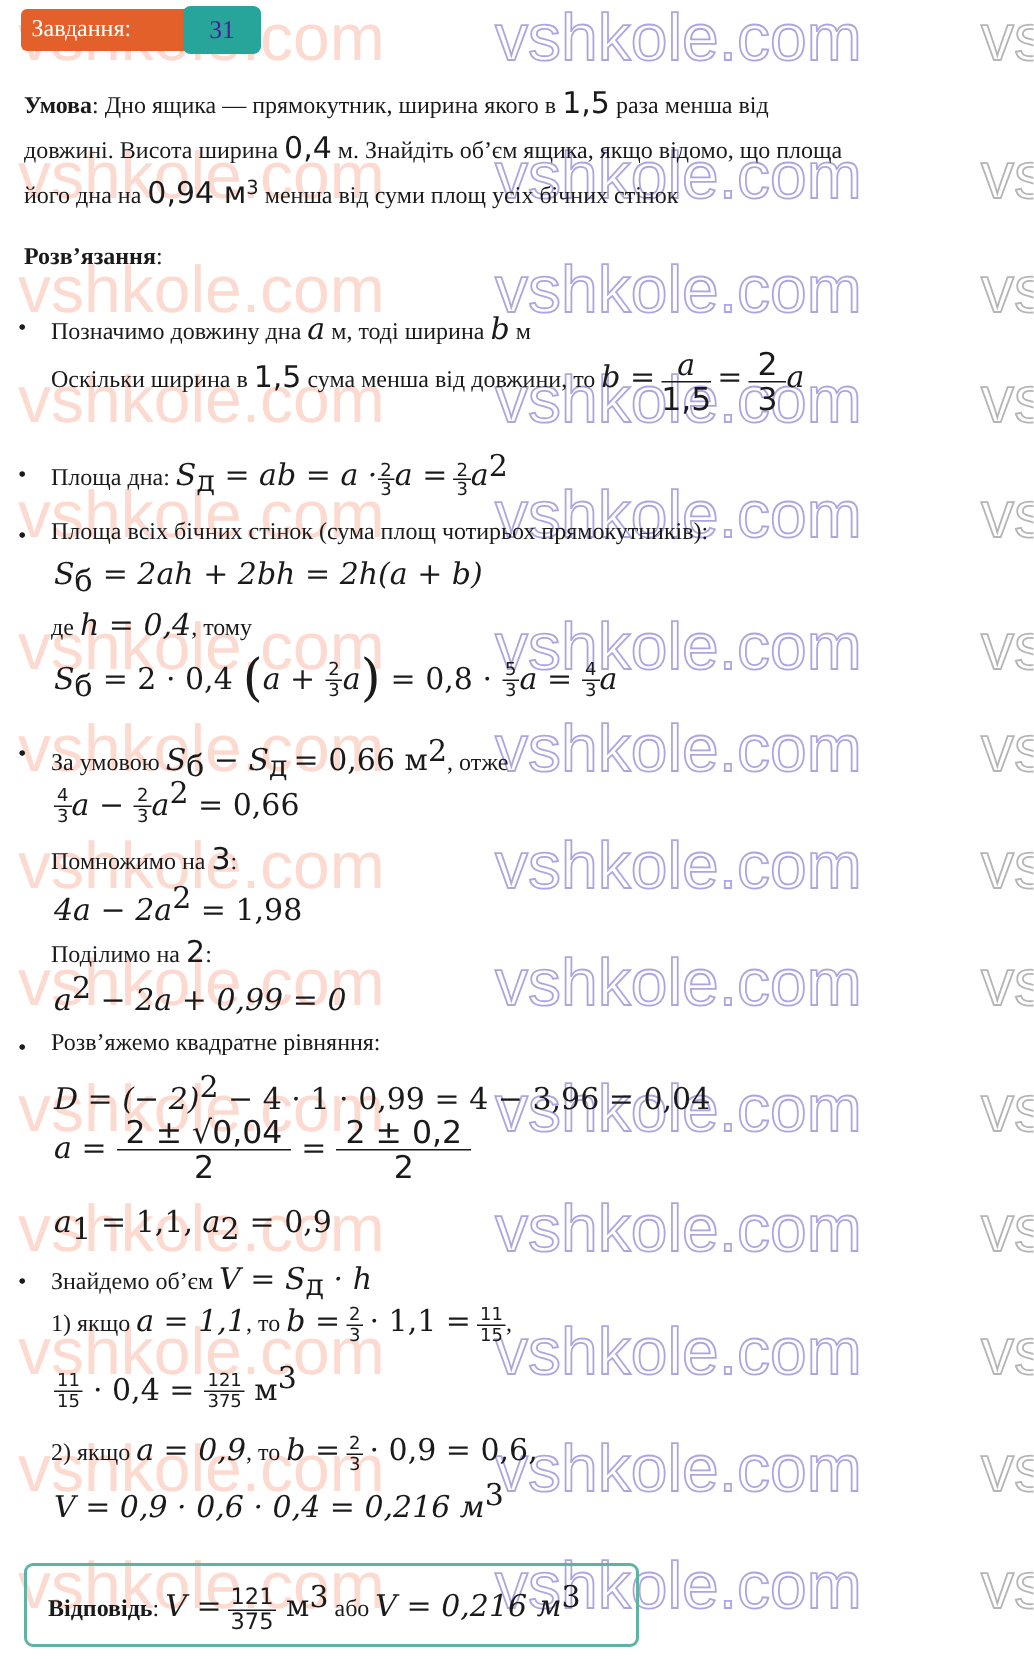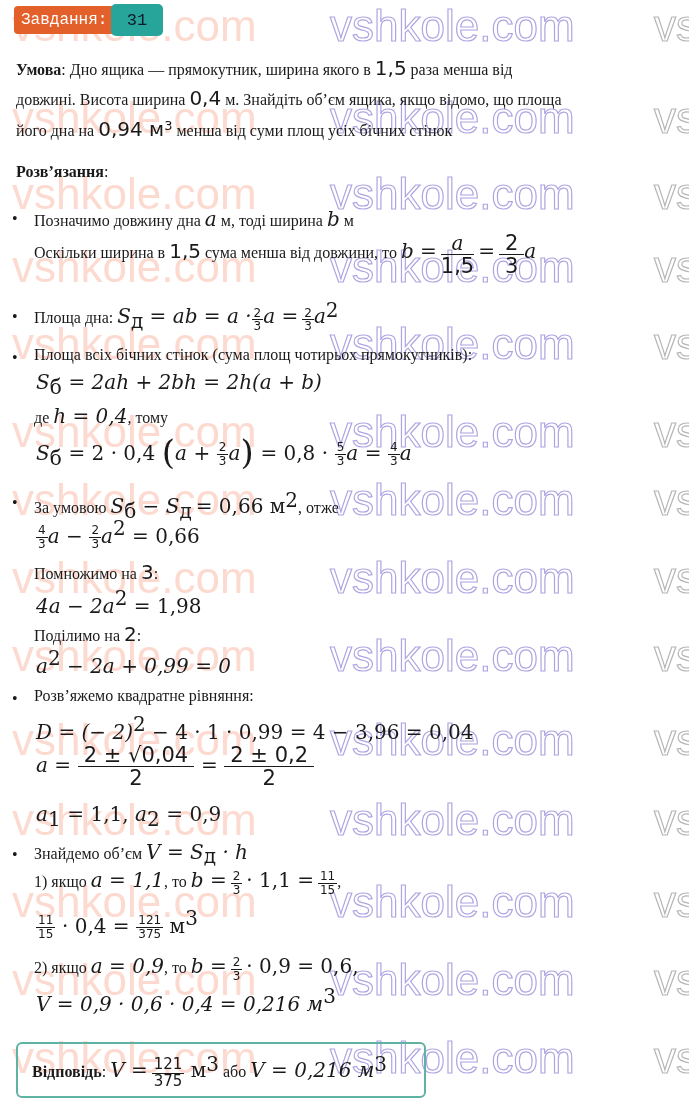--- a/index.html
+++ b/index.html
@@ -5,24 +5,24 @@
   html, body { margin:0; padding:0; background:#ffffff; }
   body { width:689px; height:1106px; position:relative; overflow:hidden;
          font-family:"Liberation Serif", "DejaVu Serif", serif; color:#1a1a1a; font-size:16px; }
   .wm-layer { position:absolute; left:0; top:0; width:689px; height:1106px; pointer-events:none; z-index:0; }
   .wm { position:absolute; font-family:"Liberation Sans","DejaVu Sans",sans-serif; font-size:44px; line-height:44px; letter-spacing:0px; white-space:nowrap; }
   .wm.left { color:rgba(245,150,120,0.35); }
   .wm.mid, .wm.right { color:transparent; -webkit-text-stroke:1.2px rgba(110,90,200,0.55); }
   .wm.right { -webkit-text-stroke:1.2px rgba(120,120,120,0.55); }
   .content { position:relative; z-index:1; }
   .badge { position:absolute; left:14px; top:6px; height:28px; background:#e4602a; border-radius:4px;
-           display:flex; align-items:center; padding-left:7px; box-sizing:border-box; width:144px;font-family:Liberation Mono, monospace; }
+           display:flex; align-items:center; padding-left:7px; box-sizing:border-box; width:144px; }
   .badge-label { color:#ffffff; font-size:16px; }
-  .badge-num { position:absolute; left:97px; top:-2px; width:52px; height:32px; background:#27a59a; border-radius:5px;
-               color:#0f172a; font-size:17px; display:flex; align-items:center; justify-content:center; }
+  .badge-num { position:absolute; left:108px; top:-2px; width:52px; height:32px; background:#27a59a; border-radius:5px;
+               color:#4c1d95; font-size:17px; display:flex; align-items:center; justify-content:center; }
   .p { position:absolute; left:16px; font-size:16px; line-height:20px; white-space:nowrap; }
   .m { font-family:"DejaVu Serif","Liberation Serif",serif; font-style:normal; font-size:20px; }
   .mi { font-family:"DejaVu Serif","Liberation Serif",serif; font-style:italic; font-size:20px; }
   .big { font-size:20px; font-family:"DejaVu Sans","Liberation Sans",sans-serif; }
   .bullet { position:absolute; left:12px; font-size:16px; }
   .line { position:absolute; left:34px; white-space:nowrap; font-size:16px; }
   .mathline { position:absolute; left:36px; white-space:nowrap; font-family:"DejaVu Serif",serif; font-size:21px; }
   .frac { display:inline-block; vertical-align:middle; text-align:center; font-family:"DejaVu Sans",sans-serif; font-style:normal; }
   .frac > span { display:block; line-height:1.05; }
   .frac .num { border-bottom:1.3px solid #1a1a1a; padding:0 2px; }

